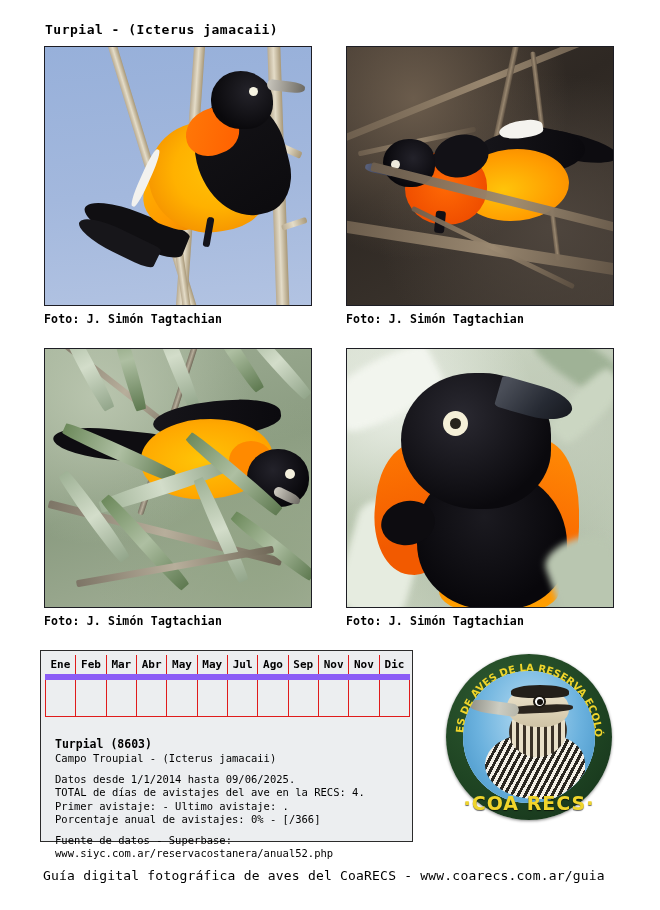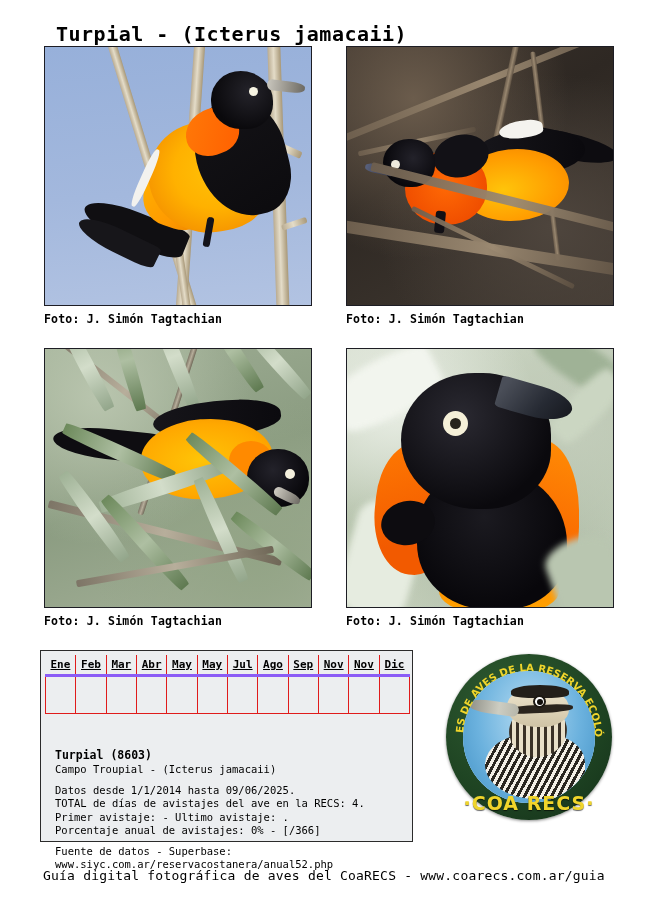--- a/index.html
+++ b/index.html
@@ -18,23 +18,23 @@
   .page {
     position: absolute;
     left: 0; top: 0;
     width: 660px;
     height: 910px;
   }
 
   
   .title {
     position: absolute;
-    left: 56px;
+    left: 45px;
     top: 22px;
-    font-size: 20px;
+    font-size: 13px;
     font-weight: bold;
     letter-spacing: 0.5px;
     white-space: nowrap;
   }
 
   
   .photo-cell { position: absolute; }
   .photo-frame {
     border: 1px solid #1d1d24;
     overflow: hidden;
@@ -350,33 +350,32 @@
     border: 1px solid #e01b1b;
     font-size: 11px;
     font-weight: bold;
     text-align: center;
     padding: 0;
     height: 18px;
     color: #000;
   }
   .month-table tr.hdr td {
     border-top: none;
-    border-bottom: 3px solid #8b5cf6;
+    border-bottom: 6px solid #8b5cf6;
     height: 19px;
-    text-decoration: underline;
   }
   .month-table tr.hdr td:first-child { border-left: none; }
   .month-table tr.hdr td:last-child  { border-right: none; text-align: center; }
   .month-table tr.val td { height: 36px; }
   .month-table tr.val td:first-child { border-left: 1px solid #e01b1b; }
 
   .detail {
     position: absolute;
     left: 14px;
-    top: 96px;
+    top: 85px;
     width: 350px;
     font-size: 10.5px;
     line-height: 13.2px;
     color: #000;
   }
   .detail .bold { font-weight: bold; font-size: 11.5px; line-height: 16px; }
   .detail .gap { height: 8px; }
 
   
   .logo {

